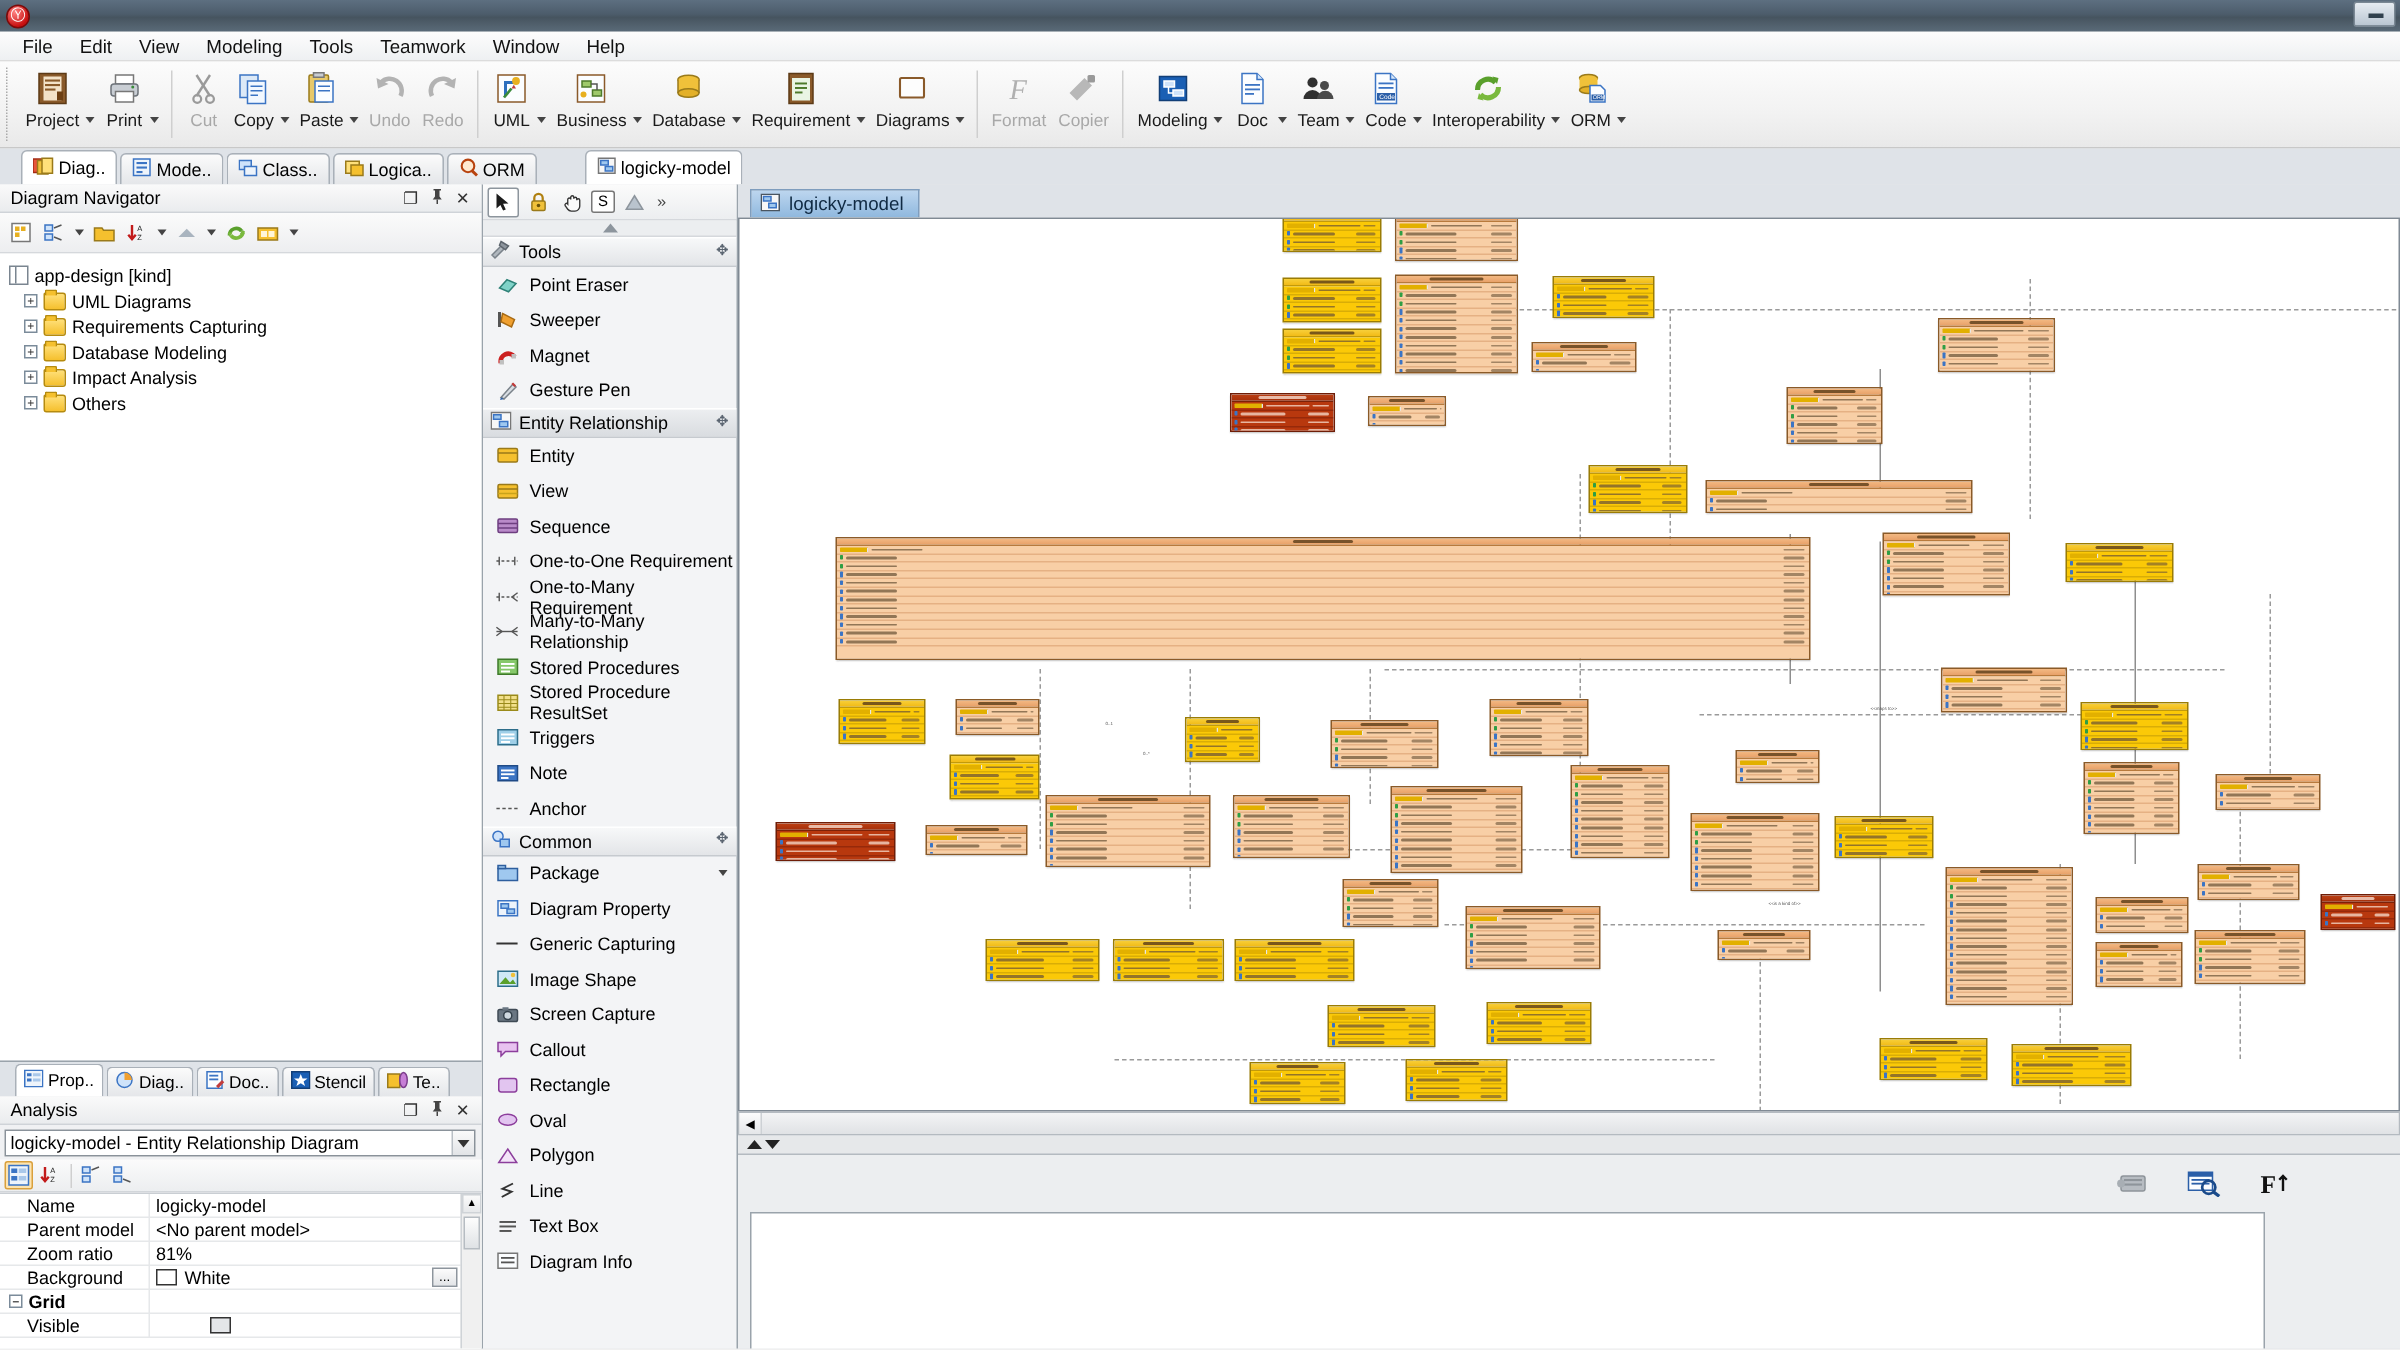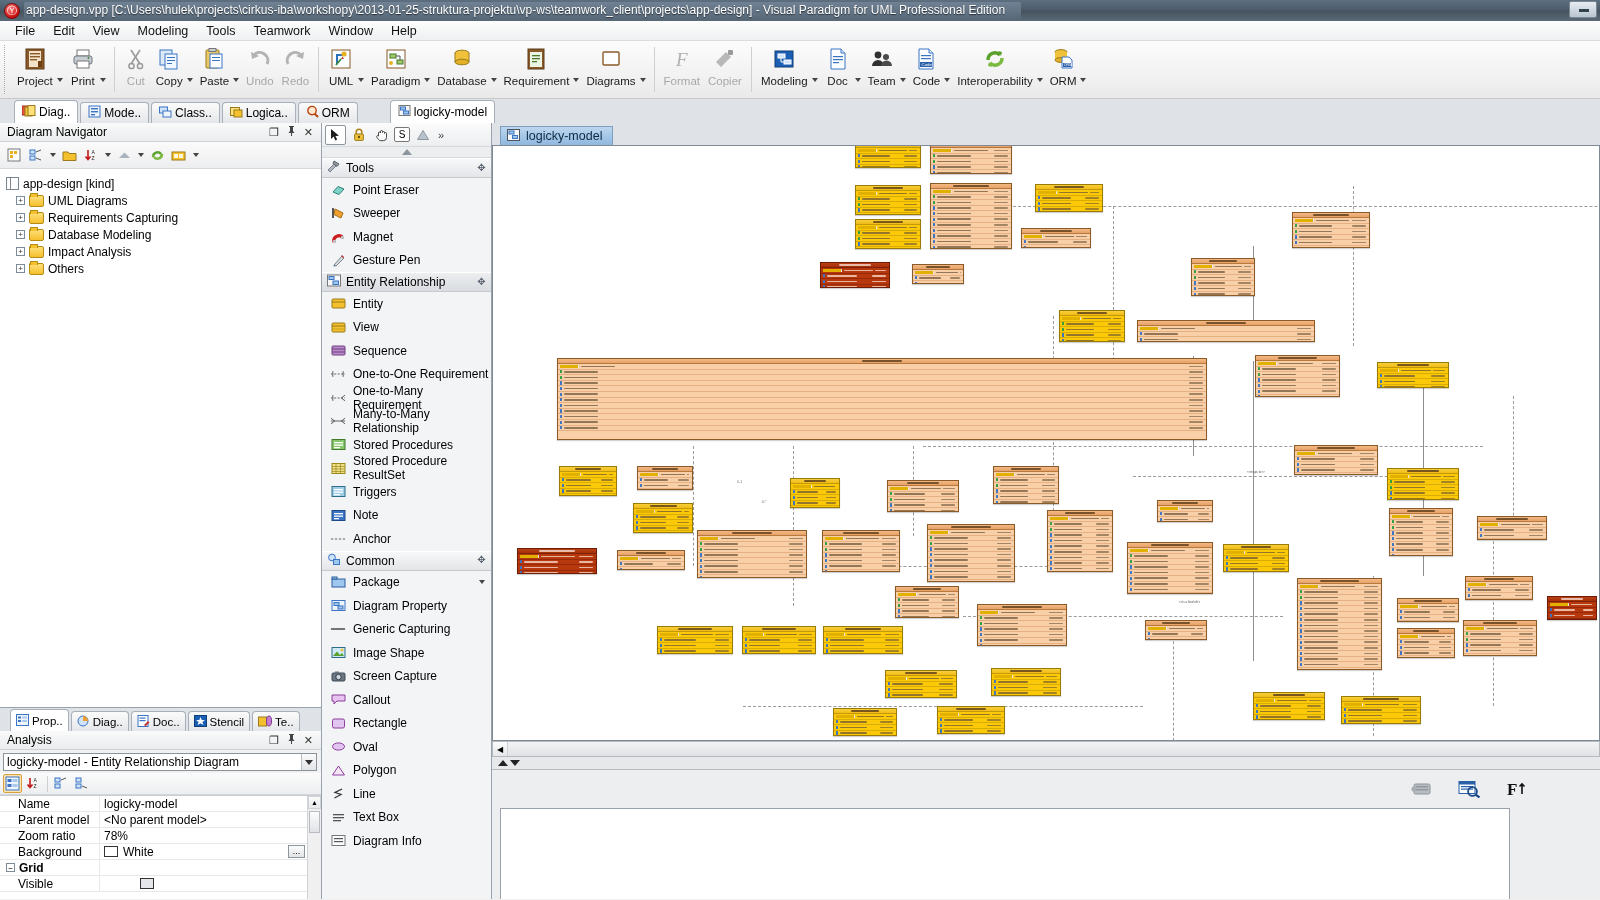--- a/index.html
+++ b/index.html
@@ -257,23 +257,20 @@
   .lnk.h { height:0; border-top:1px dashed #9a9a9a; }
   .lnk.v { width:0; border-left:1px dashed #9a9a9a; }
   .lnk.solid.v { border-left:1px solid #8e8e8e; }
   .lbl-sm { position:absolute; font-size:3px; color:#555; white-space:nowrap; }
 </style>
 </head>
 <body>
 
 <div class="titlebar">
   <div class="tb-icon"></div>
-  <div class="tb-title-bg">
-    <span class="tb-title">app-design.vpp [C:\Users\hulek\projects\cirkus-iba\workshopy\2013-01-25-struktura-projektu\vp-ws\teamwork_client\projects\app-design] - Visual Paradigm for UML Professional Edition</span>
-  </div>
   <div class="tb-buttons">
     <div class="tb-btn">
         <i></i>
       </div>
   </div>
 </div>
 
 <div class="menubar">
   <div class="menuitem">File</div>
   <div class="menuitem">Edit</div>
@@ -394,21 +391,21 @@
     <div class="tbtn">
       <span class="ico">
         <svg width="26" height="26" viewBox="0 0 26 26">
           <rect x="4" y="4" width="18" height="18" fill="#fbfdff" stroke="#8a5a2a"></rect>
           <rect x="7" y="8" width="6" height="4" fill="#9fc96b" stroke="#4d7a2a"></rect>
           <rect x="14" y="14" width="6" height="4" fill="#9fc96b" stroke="#4d7a2a"></rect>
           <path d="M13 10 L17 10 L17 14" stroke="#555" fill="none"></path>
           <circle cx="8" cy="17" r="2" fill="#e8b020"></circle>
         </svg>
       </span>
-      <span class="lbl">Paradigm</span>
+      <span class="lbl">Business</span>
     </div>
     <div class="tarrow"></div>
     <div class="tbtn">
       <span class="ico">
         <svg width="26" height="26" viewBox="0 0 26 26">
           <ellipse cx="13" cy="7" rx="7" ry="2.8" fill="#f0c13a" stroke="#9a7a1a"></ellipse>
           <rect x="6" y="7" width="14" height="9" fill="#f0c13a" stroke="none"></rect>
           <ellipse cx="13" cy="16" rx="7" ry="2.8" fill="#e3b028" stroke="#9a7a1a"></ellipse>
           <path d="M6 7 L6 16 M20 7 L20 16" stroke="#9a7a1a"></path>
         </svg>
@@ -820,21 +817,21 @@
         <div class="prow">
           <span class="pk">Name</span>
           <span class="pv">logicky-model</span>
         </div>
         <div class="prow">
           <span class="pk">Parent model</span>
           <span class="pv">&lt;No parent model&gt;</span>
         </div>
         <div class="prow">
           <span class="pk">Zoom ratio</span>
-          <span class="pv">78%</span>
+          <span class="pv">81%</span>
         </div>
         <div class="prow">
           <span class="pk">Background</span>
           <span class="pv">
             <span class="swatch"></span>
             <span>White</span>
             <span class="ellipsis">...</span>
           </span>
         </div>
         <div class="prow group">

